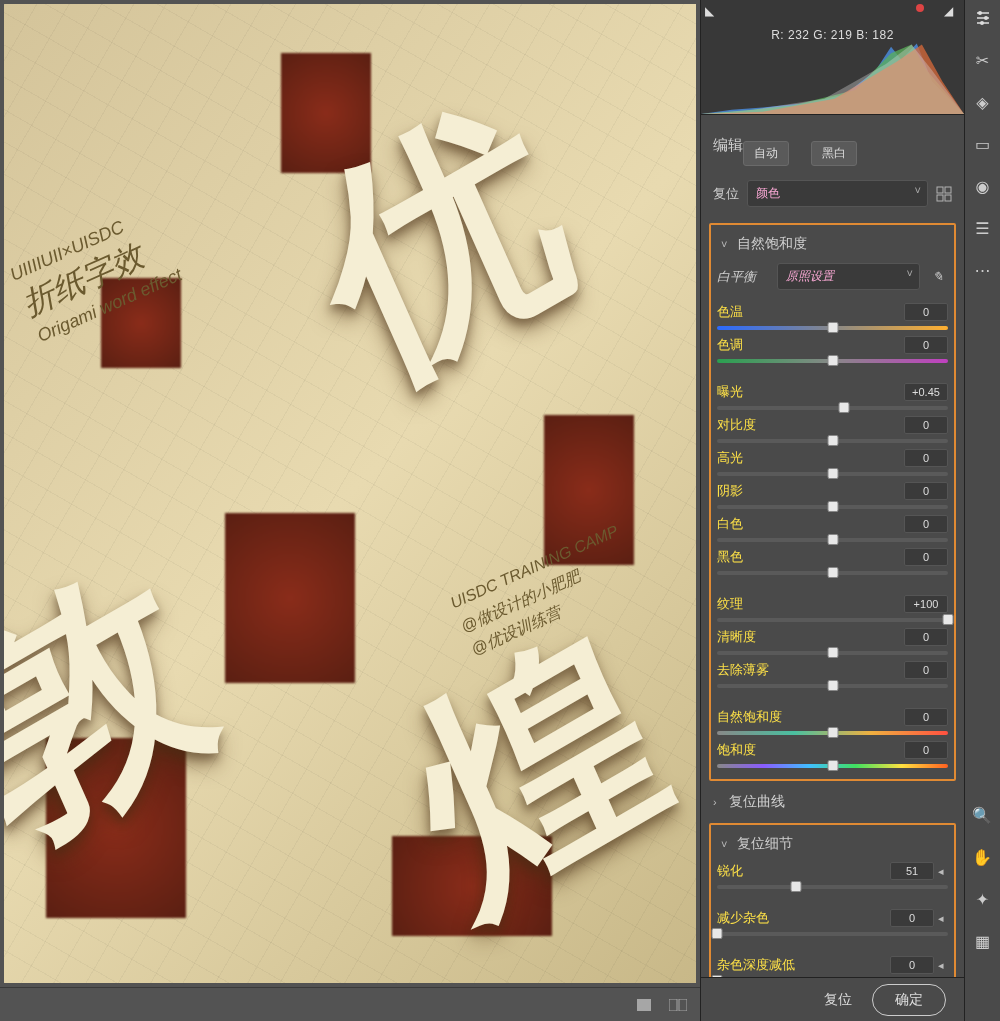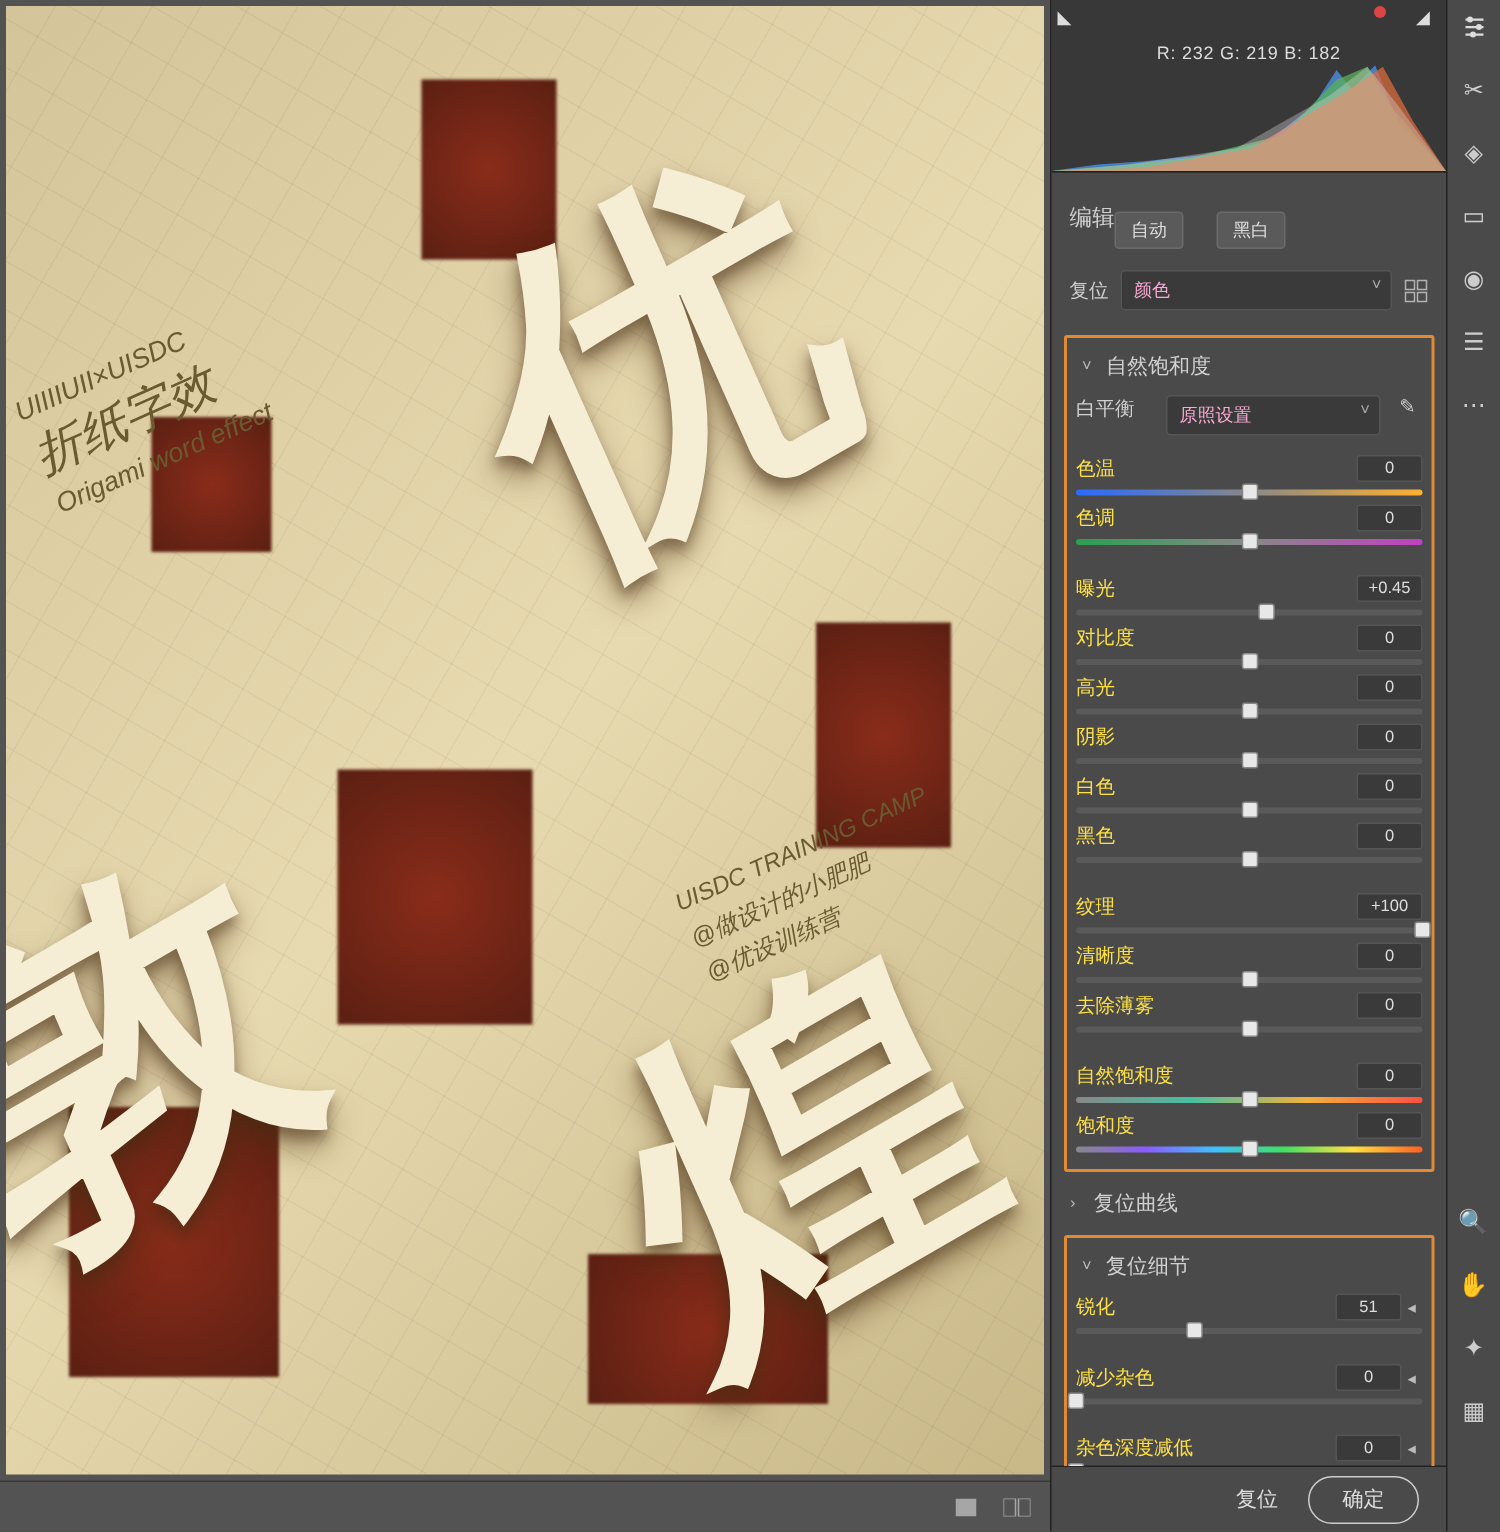--- a/index.html
+++ b/index.html
@@ -43,21 +43,21 @@
   .select { flex: 1; background: #3a3a3a; border: 1px solid #555; color: #f9a8d4; font-size: 12px; padding: 4px 8px; border-radius: 3px; position: relative; }
   .select::after { content: "˅"; position: absolute; right: 6px; top: 3px; color: #aaa; font-size: 11px; }
   .grid-tiny { width: 16px; height: 16px; opacity: .8; }
 
   .scroll-body { flex: 1; overflow-y: auto; padding: 0 0 8px 0; }
   .section { margin: 6px 8px; border-radius: 2px; }
   .section.hl { border: 2px solid #e08a33; padding: 4px 6px 8px; }
   .sec-head { display: flex; align-items: center; gap: 6px; padding: 6px 4px; cursor: pointer; }
   .chev { font-size: 11px; color: #bbb; width: 10px; }
   .sec-title { font-size: 14px; }
-  .wb-row { display: flex; gap: 8px; padding: 4px 0 10px; }
+  .wb-row { display: flex; align-items: center; gap: 8px; padding: 4px 0 10px; font-style: italic; }
   .wb-label { width: 52px; font-size: 13px; }
   .eyedrop { width: 20px; text-align: center; color: #ccc; }
 
   .slider-row { padding: 3px 0; }
   .slider-top { display: flex; justify-content: space-between; align-items: center; }
   .slider-label { font-size: 13px; color: #fde047; }
   .slider-val { width: 44px; background: #3a3a3a; border: 1px solid #555; color: #ddd; font-size: 11px; text-align: center; padding: 2px 0; border-radius: 2px; }
   .disclosure-tri { color: #bbb; font-size: 11px; margin-left: 4px; width: 10px; }
   .slider-track { position: relative; height: 4px; background: #5a5a5a; margin-top: 5px; border-radius: 2px; }
   .slider-track.grad-temp { background: linear-gradient(90deg,#2a6aff,#888,#ffb030); }

